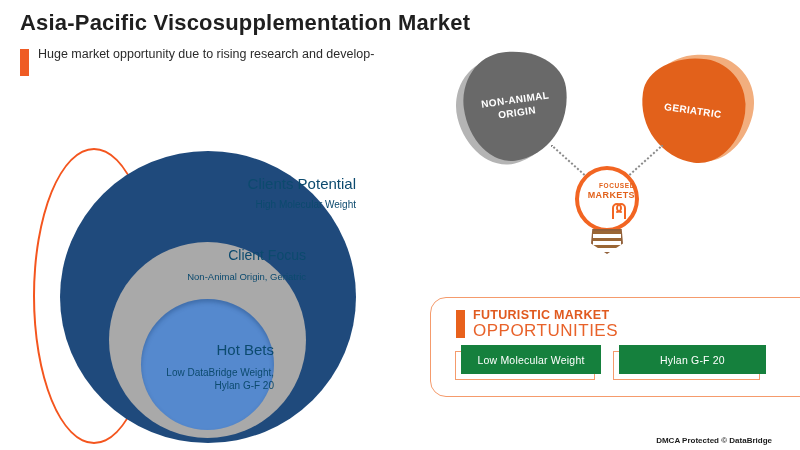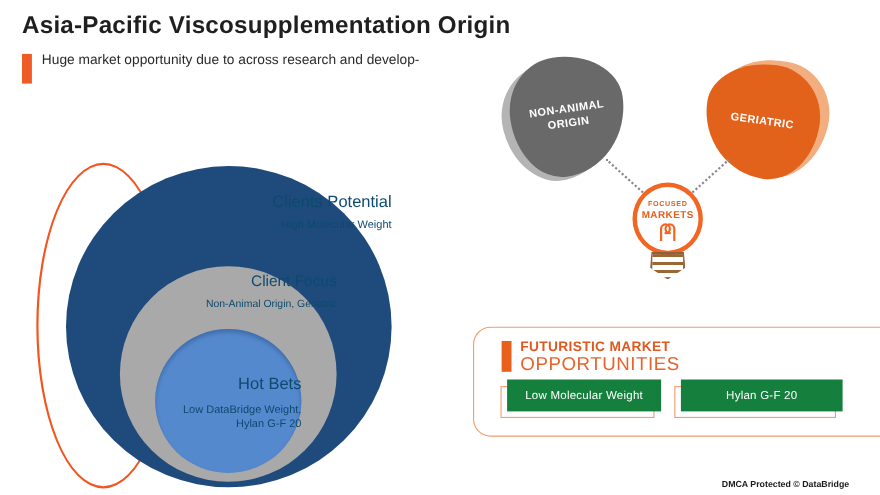--- a/index.html
+++ b/index.html
@@ -47,21 +47,21 @@
     border-radius:56% 44% 42% 58% / 40% 46% 54% 60%;transform:rotate(8deg);}
   
   .connector{position:absolute;width:48px;height:0;border-top:2px dotted #8a8a8a;}
   .conn-left{left:545px;top:160px;transform:rotate(42deg);}
   .conn-right{left:621px;top:160px;transform:rotate(-42deg);}
   
   .bulb{position:absolute;left:575px;top:166px;width:64px;text-align:center;}
   .bulb-circle{
     width:56px;height:56px;border:4px solid #F26522;border-radius:50%;
     background:#fff;margin:0 auto;display:flex;flex-direction:column;
-    align-items:center;justify-content:center;padding-top:2px;box-sizing:content-box;
+    align-items:flex-end;justify-content:center;padding-top:2px;box-sizing:content-box;
   }
   .bulb-t1{font-size:6.5px;font-weight:bold;color:#E2611B;letter-spacing:.6px;}
   .bulb-t2{font-size:9px;font-weight:bold;color:#E2611B;letter-spacing:.4px;margin-top:1px;}
   .bulb-base{
     width:32px;height:25px;margin:-3px auto 0;
     background:repeating-linear-gradient(180deg,#9a6634 0 3px,#ffffff 3px 7px);
     border:2px solid #91603a;box-sizing:border-box;
     clip-path:polygon(4% 0,96% 0,100% 58%,50% 100%,0 58%);
   }
   
@@ -86,25 +86,25 @@
   .b1 .opp-btn{width:140px;}
   .b2 .opp-btn{width:147px;}
   
   .footer{position:absolute;right:28px;bottom:5px;font-size:8px;font-weight:700;color:#1b1b1b;}
 </style>
 </head>
 <body>
 
 <div id="canvas">
 
-  <div class="title">Asia-Pacific Viscosupplementation Origin</div>
+  <div class="title">Asia-Pacific Viscosupplementation Market</div>
   <div class="subtitle-wrap">
     <div class="subtitle-bar"></div>
     <div class="subtitle">
-      <div>Huge market opportunity due to across research and develop-</div>
+      <div>Huge market opportunity due to rising research and develop-</div>
     </div>
   </div>
 
   <div class="orange-ellipse"></div>
   <div class="circle c-outer"></div>
   <div class="circle c-mid"></div>
   <div class="circle c-inner"></div>
 
   <div class="vlabel vl-outer">Clients Potential</div>
   <div class="vlabel vs-outer">High Molecular Weight</div>

